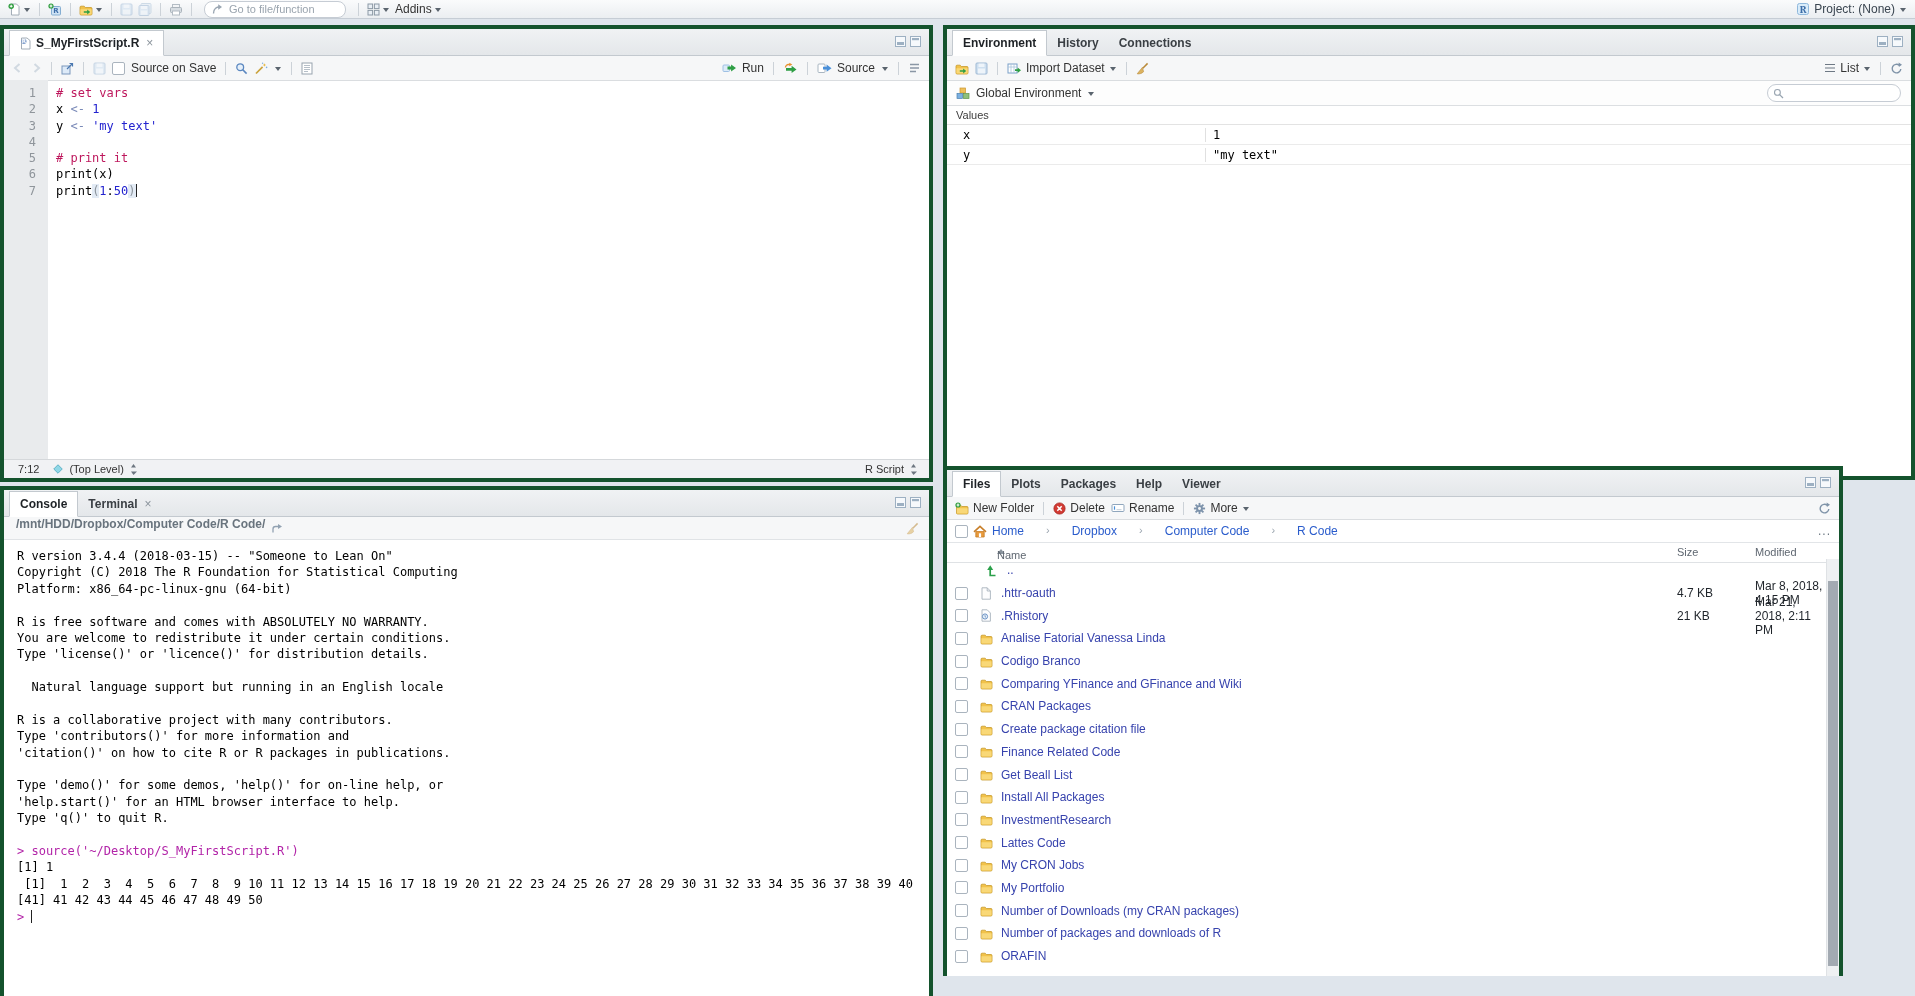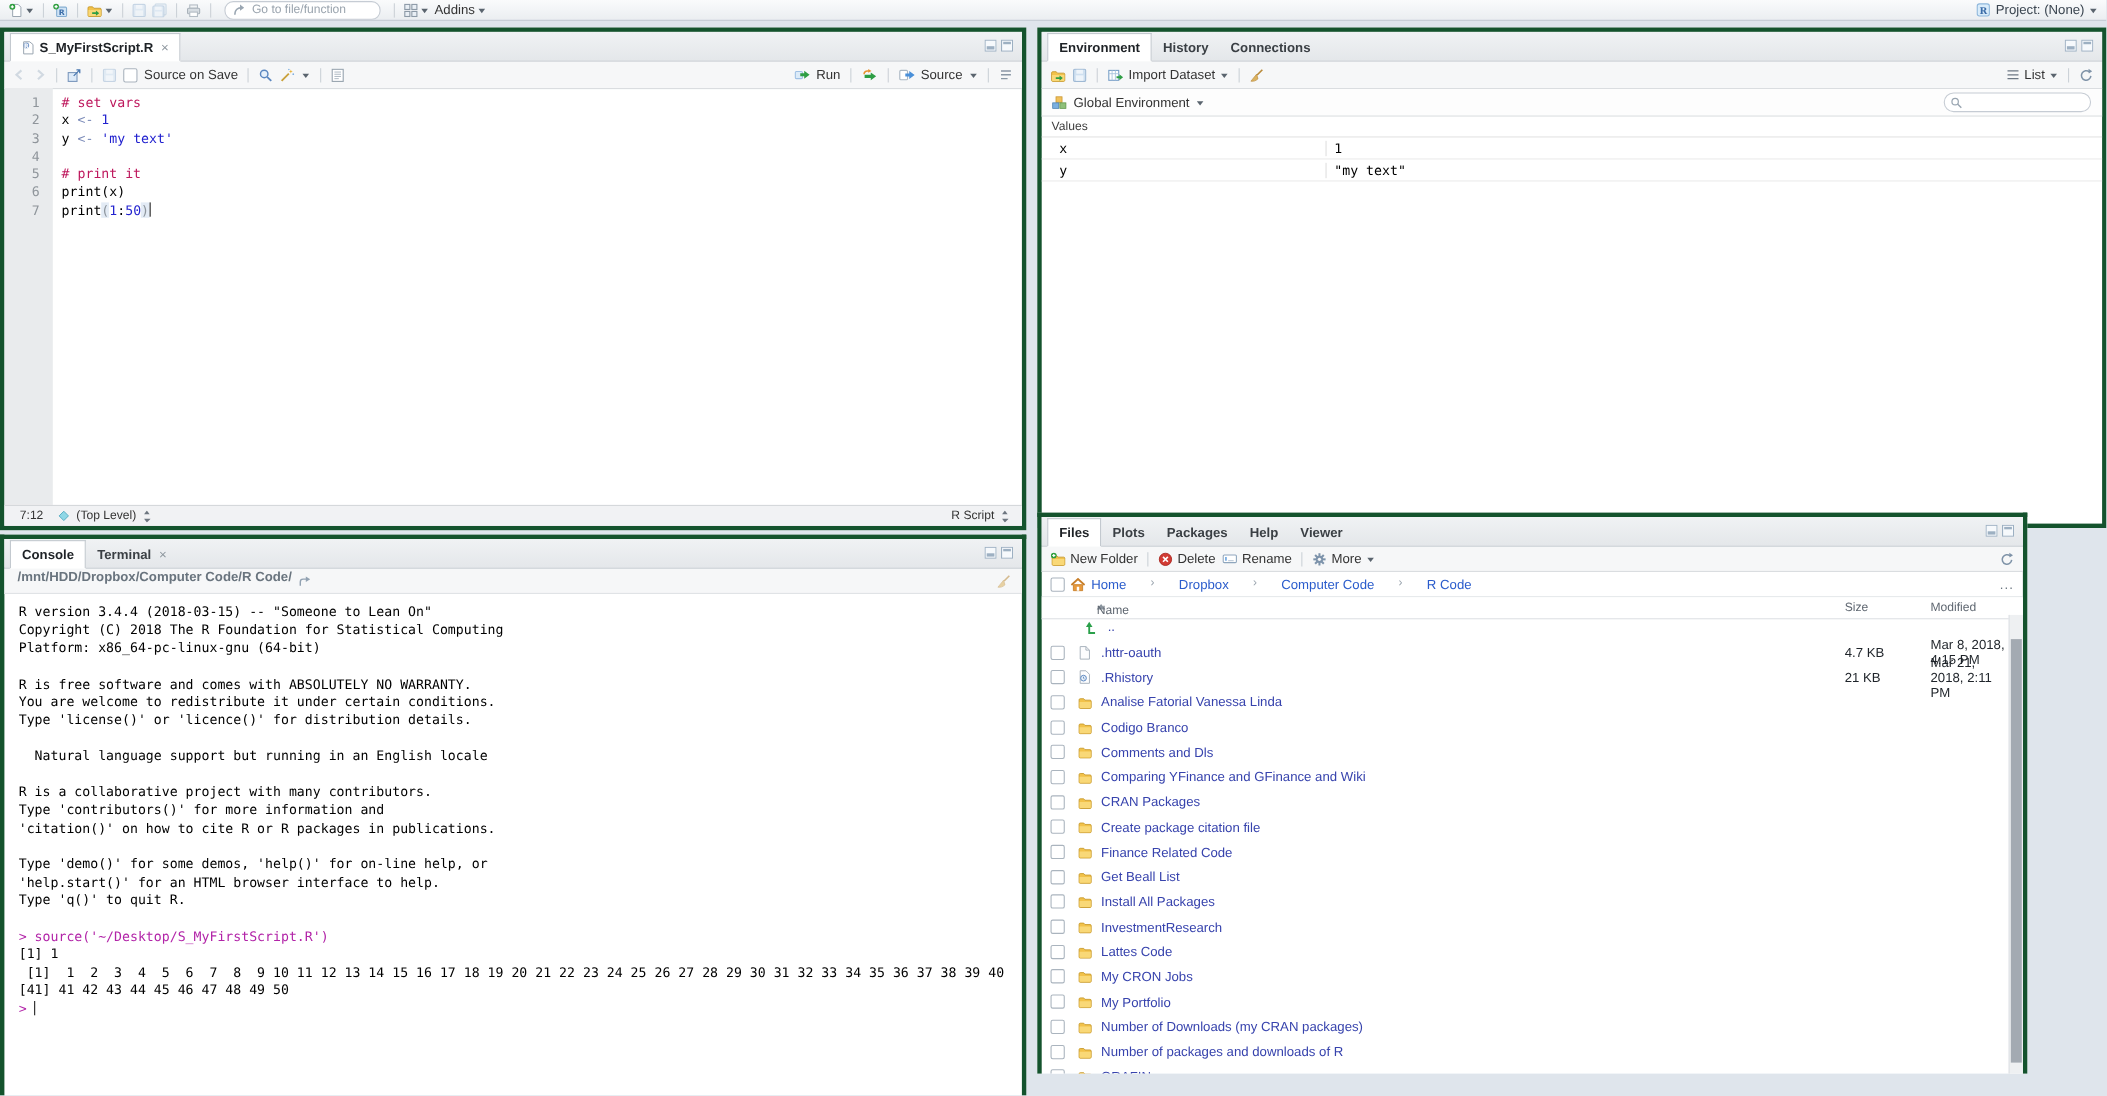--- a/index.html
+++ b/index.html
@@ -766,30 +766,20 @@
           <a class="fname" href="#">Codigo Branco</a>
         </div>
         <div class="frow">
           <span class="cb fcheck"></span>
           <span class="ic fico">
             <svg width="13" height="13" viewBox="0 0 13 13">
               <path d="M1 4.2c0-.6.4-1 1-1h3.2l1.1 1.3h4.7c.6 0 1 .4 1 1V11c0 .6-.4 1-1 1H2c-.6 0-1-.4-1-1z" fill="#f2c24a" stroke="#c79a2e" stroke-width="0.8"></path>
               <path d="M1.4 6.2h10.2V11c0 .3-.3.6-.6.6H2c-.3 0-.6-.3-.6-.6z" fill="#f9d877"></path>
             </svg>
           </span>
-          <a class="fname" href="#">Comments and Dls</a>
-        </div>
-        <div class="frow">
-          <span class="cb fcheck"></span>
-          <span class="ic fico">
-            <svg width="13" height="13" viewBox="0 0 13 13">
-              <path d="M1 4.2c0-.6.4-1 1-1h3.2l1.1 1.3h4.7c.6 0 1 .4 1 1V11c0 .6-.4 1-1 1H2c-.6 0-1-.4-1-1z" fill="#f2c24a" stroke="#c79a2e" stroke-width="0.8"></path>
-              <path d="M1.4 6.2h10.2V11c0 .3-.3.6-.6.6H2c-.3 0-.6-.3-.6-.6z" fill="#f9d877"></path>
-            </svg>
-          </span>
           <a class="fname" href="#">Comparing YFinance and GFinance and Wiki</a>
         </div>
         <div class="frow">
           <span class="cb fcheck"></span>
           <span class="ic fico">
             <svg width="13" height="13" viewBox="0 0 13 13">
               <path d="M1 4.2c0-.6.4-1 1-1h3.2l1.1 1.3h4.7c.6 0 1 .4 1 1V11c0 .6-.4 1-1 1H2c-.6 0-1-.4-1-1z" fill="#f2c24a" stroke="#c79a2e" stroke-width="0.8"></path>
               <path d="M1.4 6.2h10.2V11c0 .3-.3.6-.6.6H2c-.3 0-.6-.3-.6-.6z" fill="#f9d877"></path>
             </svg>
           </span>

